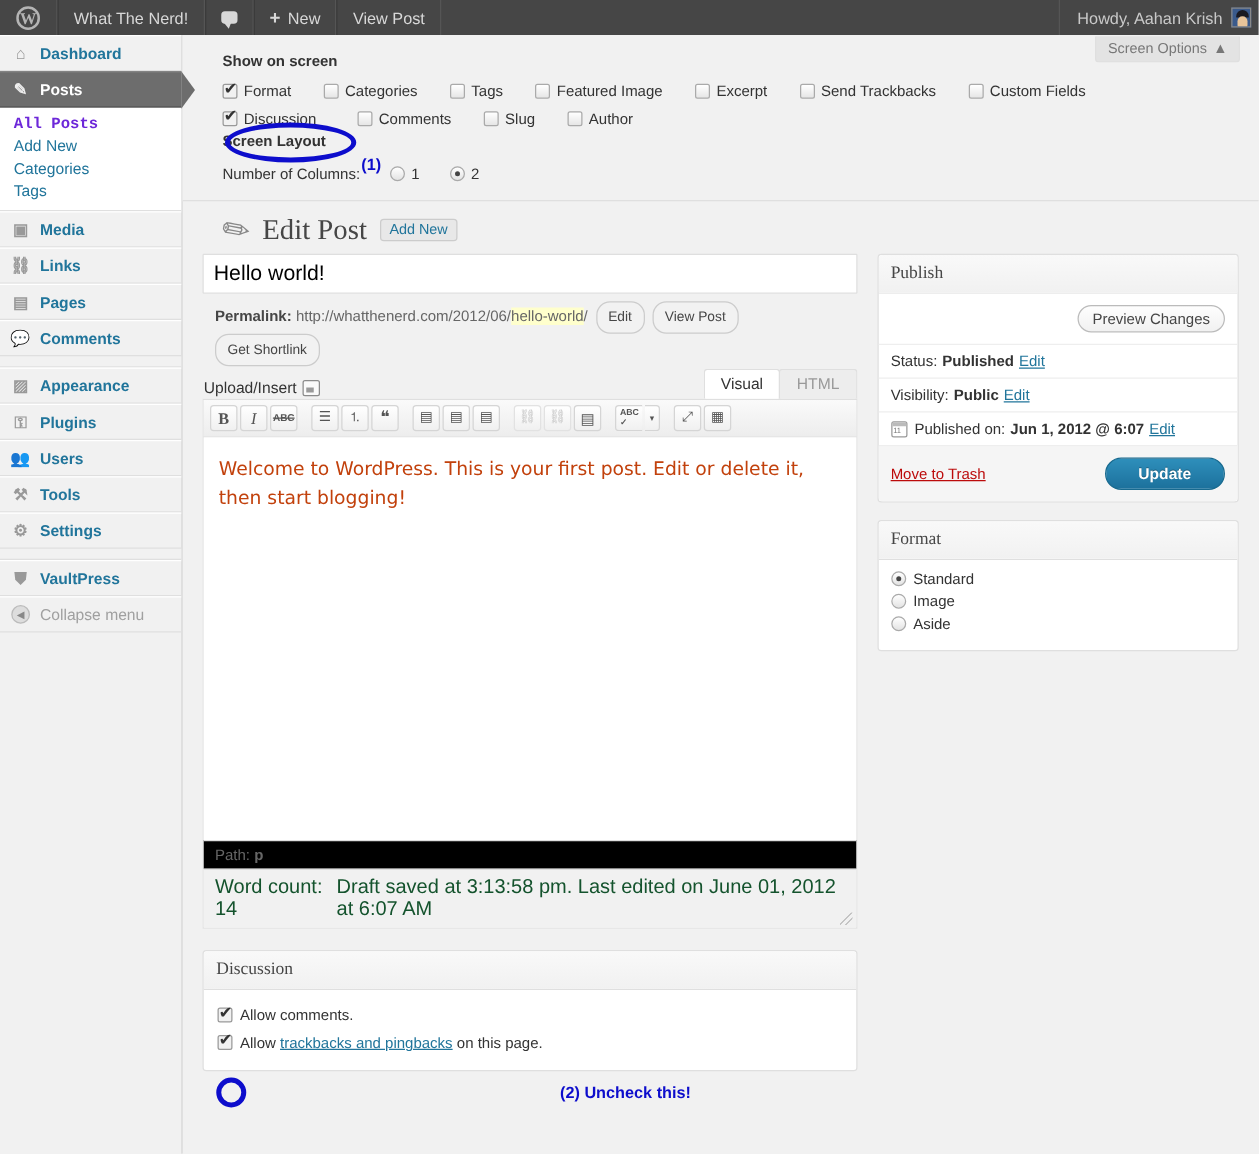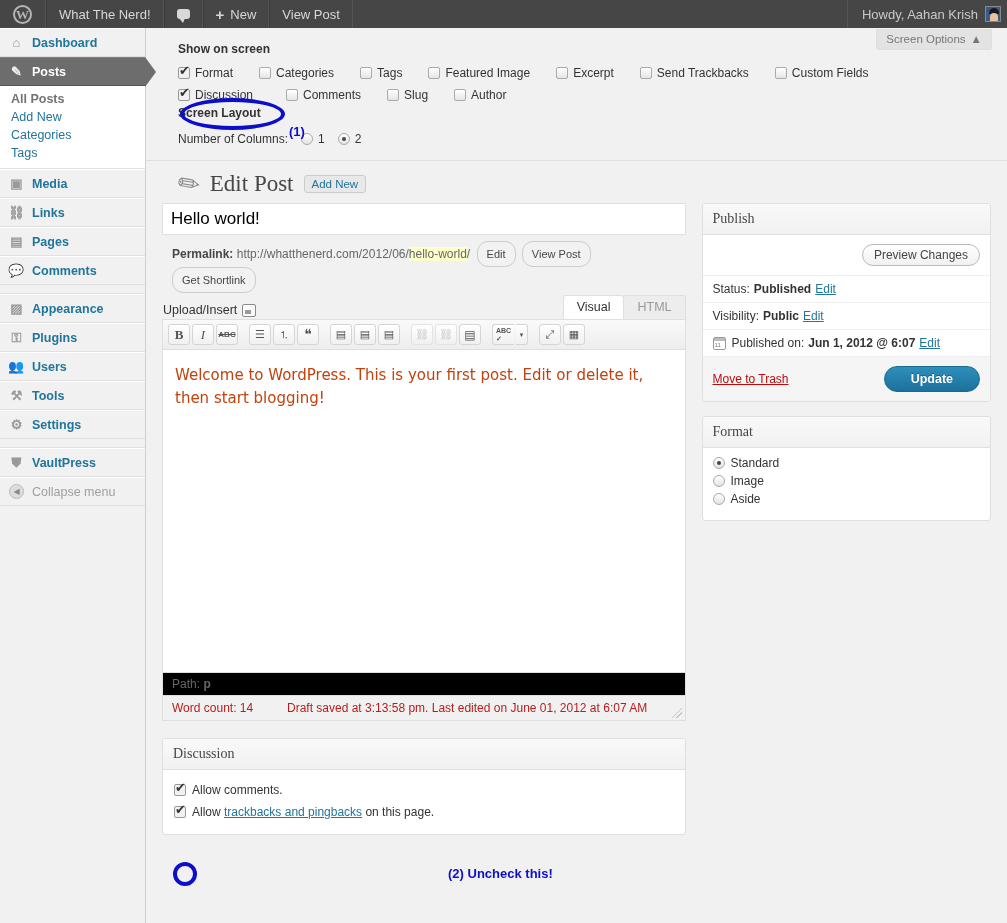--- a/index.html
+++ b/index.html
@@ -97,21 +97,21 @@
     width:17px; height:16px; flex:0 0 17px;
     display:flex; align-items:center; justify-content:center;
     color:#999; font-size:13px; line-height:1;
   }
   .menu-row.current .mi { color:#eee; }
   .submenu { background:#fff; padding:4px 0 6px 0; border-bottom:1px solid #dfdfdf; }
   .sub-item {
     padding:2px 8px 2px 11px; font-size:12.5px;
     color:#21759b;
   }
-  .sub-item.cur { font-weight:bold; color:#737373; }
+  .sub-item.cur { font-weight:bold; color:#6d28d9;font-family:Liberation Mono, monospace; }
   .collapse-circle {
     width:15px; height:15px; border-radius:50%;
     background:#ddd; border:1px solid #bbb;
     display:flex; align-items:center; justify-content:center;
     font-size:8px; color:#888;
   }
 
   
   #main {
     position:absolute; left:145px; top:28px;
@@ -124,21 +124,21 @@
   #screen-meta {
     background:#f1f1f1;
     border-bottom:1px solid #dfdfdf;
     padding:14px 0 14px 32px;
     position:relative;
   }
   .so-title { font-weight:bold; font-size:12px; color:#333; margin-bottom:10px; }
   .so-row { display:flex; align-items:center; margin-bottom:8px; }
   .so-opt { display:flex; align-items:center; gap:5px; margin-right:26px; font-size:12px; color:#333; }
   .so-layout-title { font-weight:bold; font-size:12px; margin:2px 0 12px 0; }
-  .so-cols { display:flex; align-items:flex-end; gap:5px; font-size:12px; }
+  .so-cols { display:flex; align-items:flex-end; gap:16px; font-size:12px; }
   .so-cols .radio-wrap { display:flex; align-items:center; gap:5px; margin-left:8px; }
 
   .cb {
     width:12px; height:12px; flex:0 0 12px;
     border:1px solid #aaa; border-radius:2px;
     background:linear-gradient(#fff,#e6e6e6);
     position:relative; display:inline-block;
   }
   .cb.checked { background:#f1f1f1; border-color:#999; }
   .cb.checked:after {
@@ -259,21 +259,21 @@
     height:322px; background:#fff;
     padding:14px 12px; font-size:15px; color:#c2410c;
     line-height:1.5; font-family:"DejaVu Sans", sans-serif;
   }
   .mce-path {
     background:#000000; border-top:1px solid #dfdfdf;
     padding:4px 9px; font-size:12px; color:#666;
   }
   .mce-status {
     background:#f1f1f1; border-top:1px solid #dfdfdf;
-    padding:5px 9px; font-size:12px; color:#b91c1c;
+    padding:5px 9px; font-size:16px; color:#14532d;
     display:flex; position:relative;
   }
   .wc { width:115px; }
   .resize-grip {
     position:absolute; right:3px; bottom:2px;
     width:10px; height:10px; opacity:.5;
     background:
       linear-gradient(135deg, transparent 46%, #999 46%, #999 54%, transparent 54%),
       linear-gradient(135deg, transparent 70%, #999 70%, #999 78%, transparent 78%);
   }

